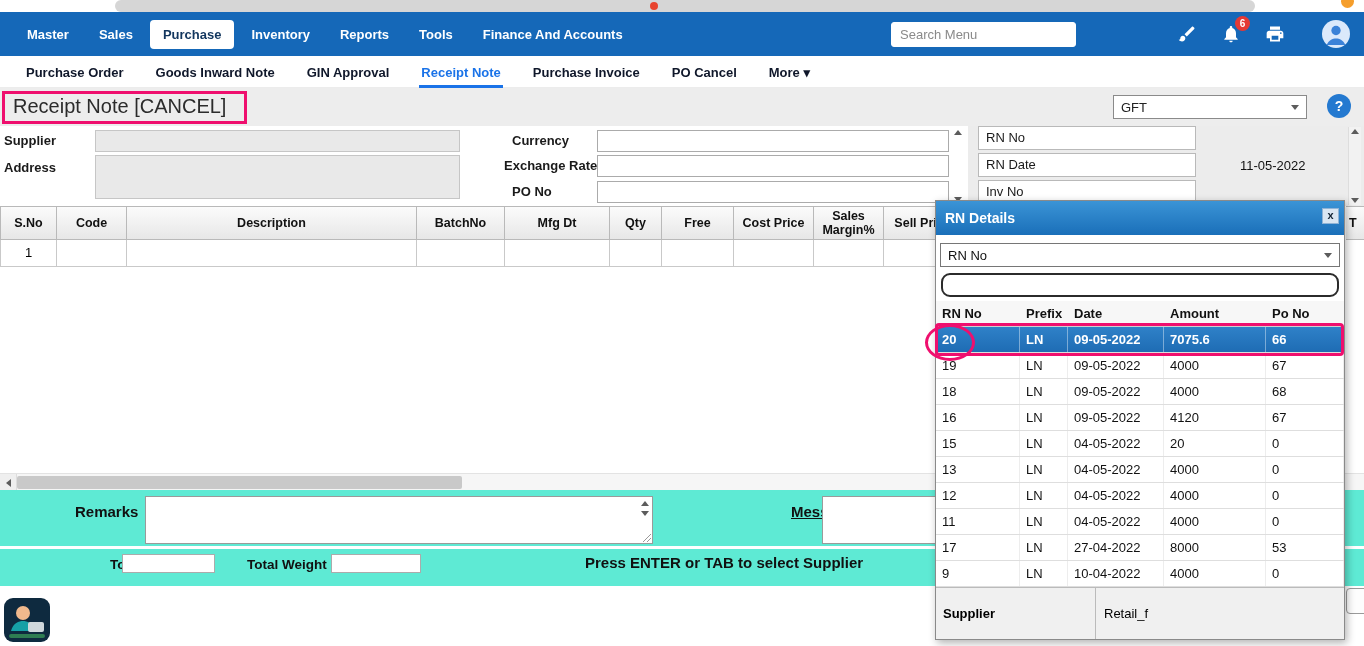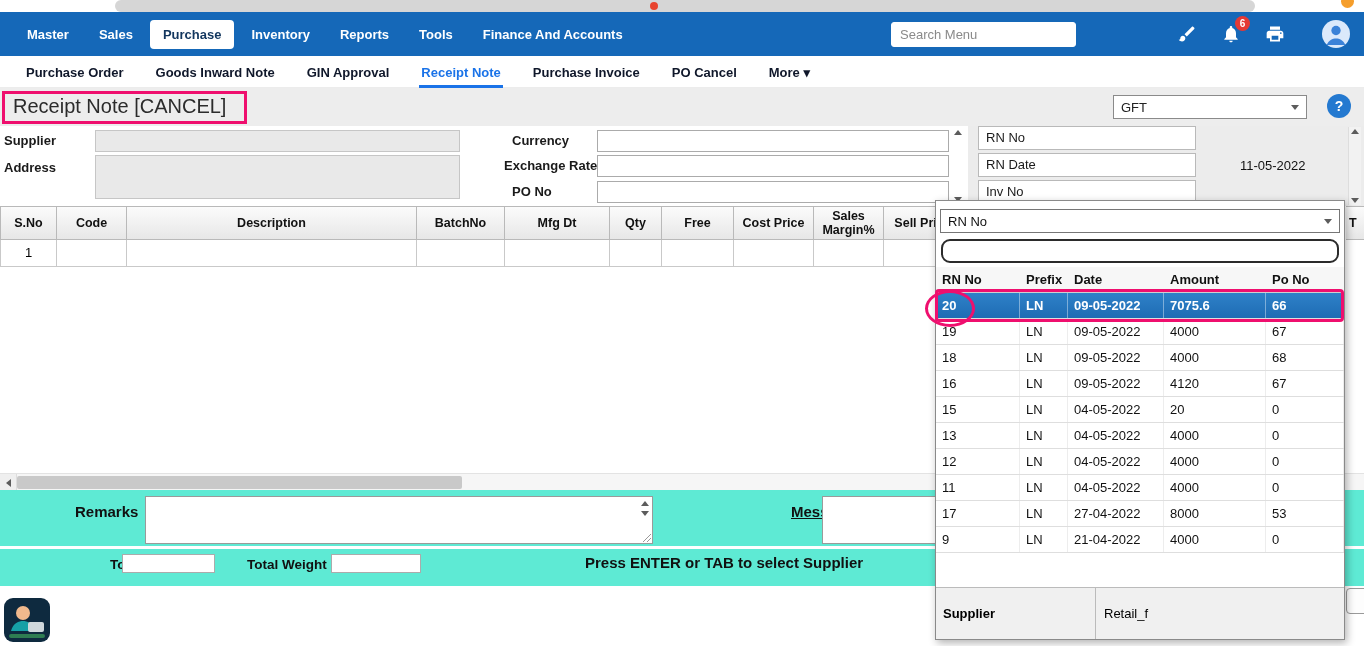--- a/index.html
+++ b/index.html
@@ -278,20 +278,24 @@
       <circle cx="19" cy="15" r="7" fill="#f0b98d"></circle>
       <path d="M7 33c2-8 8-10 12-10s10 2 12 10z" fill="#16a0a6"></path>
       <rect x="24" y="24" width="16" height="10" rx="2" fill="#cfd8dc"></rect>
       <rect x="5" y="36" width="36" height="4" rx="2" fill="#2e7d52"></rect>
     </svg>
   </div>
 
   <div class="sliver-btn"></div>
 
   <div class="popup">
+    <div class="popup-header">
+      <span>RN Details</span>
+      <span class="popup-close">x</span>
+    </div>
     <div class="rn-filter">
       <span>RN No</span>
       <span class="tri-down sel-caret"></span>
     </div>
     <input class="rn-search" type="text" style="">
     <div class="rn-cols">
       <div class="c0">RN No</div>
       <div class="c1">Prefix</div>
       <div class="c2">Date</div>
       <div class="c3">Amount</div>
@@ -358,21 +362,21 @@
         <div class="rn-row">
           <div class="c0">17</div>
           <div class="c1">LN</div>
           <div class="c2">27-04-2022</div>
           <div class="c3">8000</div>
           <div class="c4">53</div>
         </div>
         <div class="rn-row">
           <div class="c0">9</div>
           <div class="c1">LN</div>
-          <div class="c2">21-04-2022</div>
+          <div class="c2">10-04-2022</div>
           <div class="c3">4000</div>
           <div class="c4">0</div>
         </div>
       </div>
     <div class="rn-supplier">
       <div class="rn-sup-label">Supplier</div>
       <div class="rn-sup-val">Retail_f</div>
     </div>
   </div>
 

